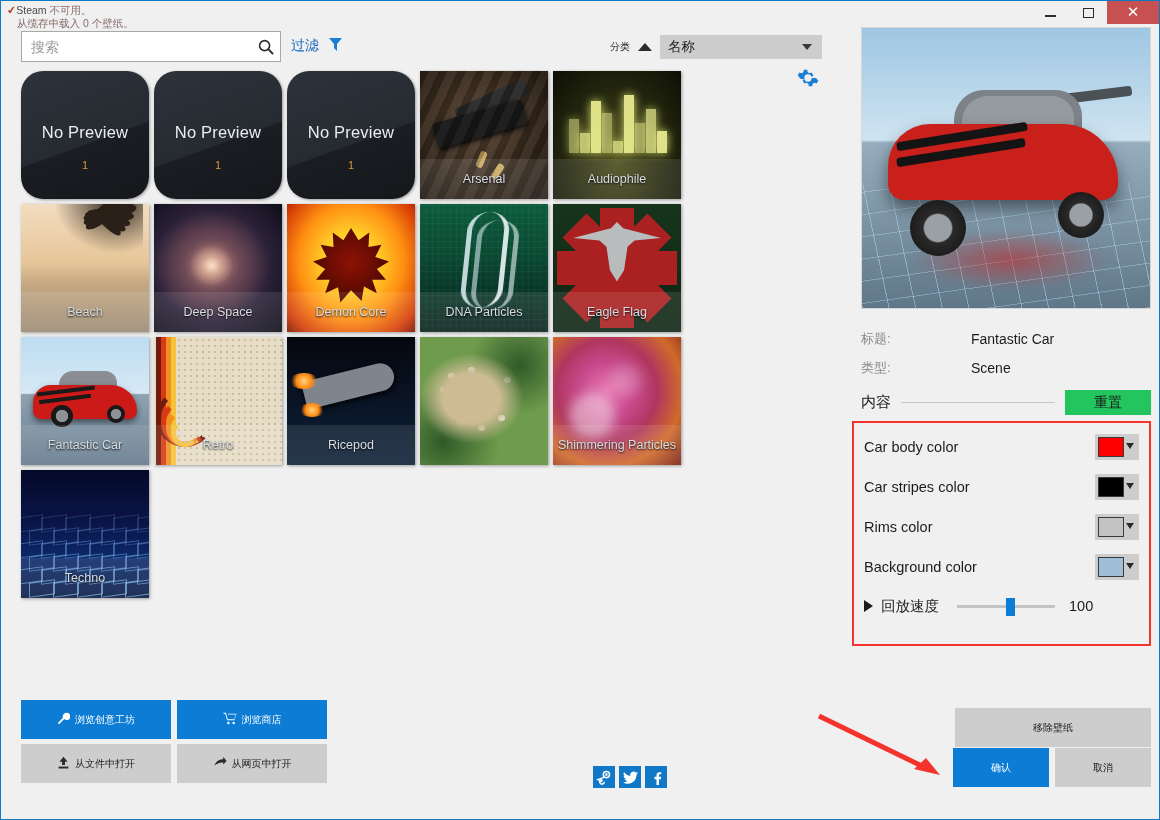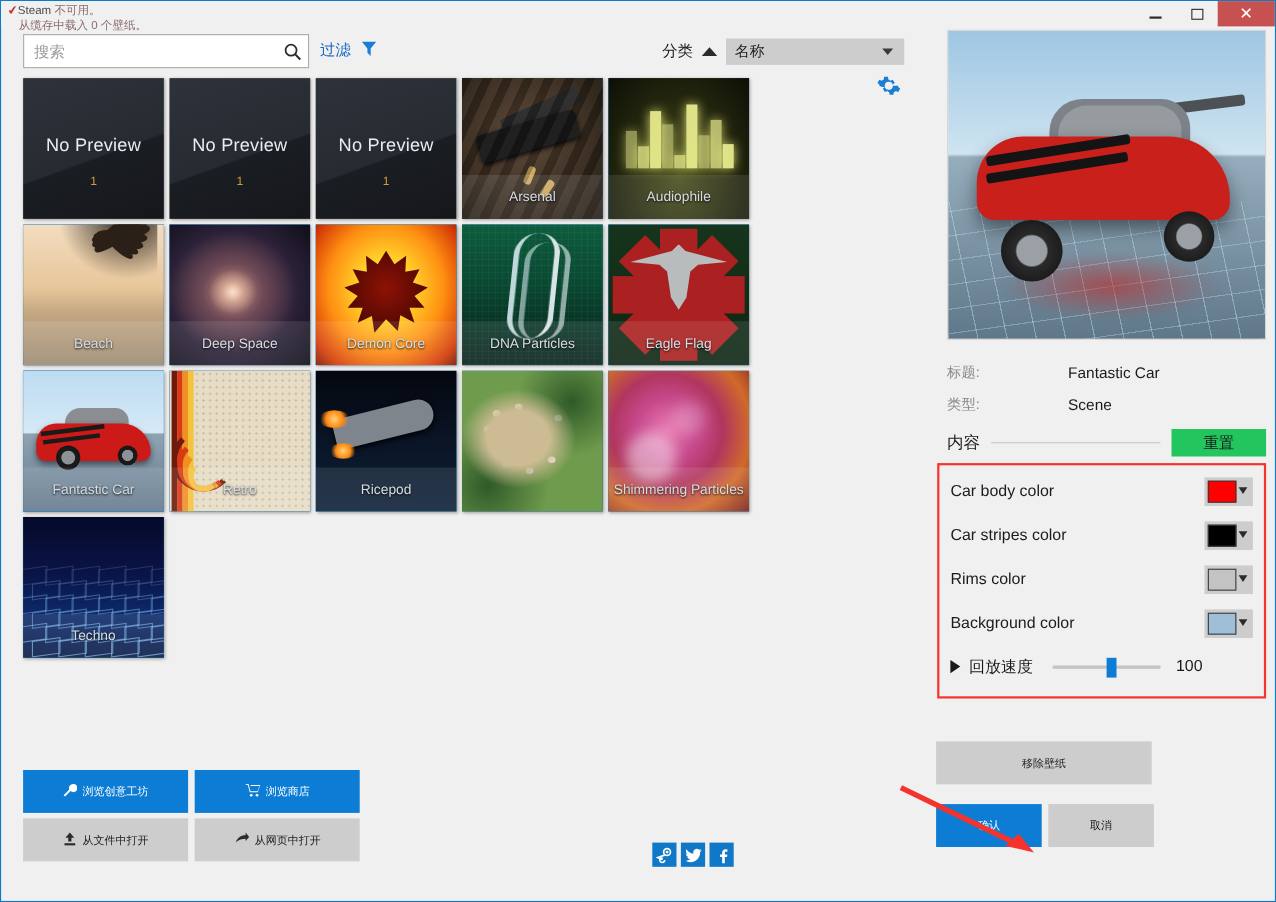--- a/index.html
+++ b/index.html
@@ -60,21 +60,21 @@
     font-family:"Liberation Sans", sans-serif;
   }
   .search-box input::placeholder { color:#9b9b9b; }
   .search-ico { width:28px; display:flex; align-items:center; justify-content:center; }
   .filter-label {
     position:absolute; left:290px; top:6px; font-size:14px; color:#1565c0; cursor:pointer;
   }
   .filter-ico { position:absolute; left:327px; top:6px; }
 
   .sortgroup { position:absolute; right:337px; top:4px; display:flex; align-items:center; gap:8px; }
-  .sort-label { font-size:14px; color:#1b1b1b; }
+  .sort-label { font-size:10px; color:#1b1b1b; }
   .sort-arrow-up {
     width:0;height:0;border-left:7px solid transparent;border-right:7px solid transparent;
     border-bottom:8px solid #2b2b2b; cursor:pointer;
   }
   .sort-select {
     width:162px; height:24px; background:#cdcdcd; border:none;
     display:flex; align-items:center; padding:0 8px; cursor:pointer; position:relative;
   }
   .sort-select .val { font-size:13.5px; color:#1b1b1b; }
   .sort-select .caret {
@@ -95,21 +95,21 @@
     box-shadow:1px 1px 3px rgba(0,0,0,0.35);
     background:#0369a1;
   }
   .tile.selected { outline:3px solid #1477cf; outline-offset:-3px; }
   .tile .caption {
     position:absolute; left:0; right:0; bottom:0; height:40px;
     display:flex; align-items:center; justify-content:center;
     color:#d8dde3; font-size:12.5px; text-shadow:0 1px 2px rgba(0,0,0,.9);
     background:rgba(255,255,255,0.10);
   }
-  .tile.nopreview { background:linear-gradient(160deg,#2e323a 0%,#262a31 55%,#1a1d22 56%,#15171b 100%); }
+  .tile.nopreview { background:linear-gradient(160deg,#2e323a 0%,#262a31 55%,#1a1d22 56%,#15171b 100%);border-radius:22px; }
   .tile.nopreview .np-text {
     position:absolute; left:0; right:0; top:52px; text-align:center;
     color:#e9edf2; font-size:16.5px; letter-spacing:.2px;
   }
   .tile.nopreview .np-count {
     position:absolute; left:0; right:0; bottom:28px; text-align:center;
     color:#d79a3a; font-size:11px;
   }
   .tile .art { position:absolute; inset:0; }
 
@@ -228,21 +228,21 @@
 
   .sec-head { display:flex; align-items:center; margin:8px 0 6px 10px; }
   .sec-head .sec-title { font-size:15px; color:#1b1b1b; }
   .sec-head .sec-line { flex:1; height:1px; background:#c8c8c8; margin:0 10px; }
   .reset-btn {
     width:86px; height:25px; background:#22c55e; border:none; cursor:pointer;
     font-size:14px; color:#1b1b1b; font-family:"Liberation Sans", sans-serif;
   }
 
   .props {
-    margin-left:1px; border:2px solid #f4342c; padding:4px 10px 8px 10px;
+    margin-left:1px; border:2px solid #f4342c; padding:4px 10px 19px 10px;
     background:#f0f0f0;
   }
   .prop-row { display:flex; align-items:center; height:40px; }
   .prop-label { flex:1; font-size:14.5px; color:#1b1b1b; }
   .swatch-wrap {
     width:44px; height:26px; background:#cdcdcd; display:flex; align-items:center;
     padding-left:3px; cursor:pointer; position:relative;
   }
   .swatch { width:26px; height:20px; border:1.5px solid #3a3a3a; }
   .swatch-caret {
@@ -270,21 +270,21 @@
   }
   .btn.primary { background:#0c7cd5; color:#fff; }
   .btn.grey { background:#cdcdcd; color:#1b1b1b; }
   .btn.w150 { width:150px; }
 
   .social { position:absolute; left:592px; bottom:31px; display:flex; gap:4px; }
   .sbtn { width:22px; height:22px; background:#1178c8; display:flex; align-items:center;
           justify-content:center; cursor:pointer; }
 
   .bottom-right { position:absolute; right:8px; bottom:31px; width:300px; }
-  .br-row { display:flex; gap:6px; margin-bottom:18px; }
+  .br-row { display:flex; gap:6px; margin-bottom:1px; justify-content:flex-end; }
   .btn.w196 { width:196px; }
   .btn.w96  { width:96px; }
 
   .arrow-anno { position:absolute; left:815px; top:712px; pointer-events:none; }
 </style>
 </head>
 <body>
 
 <div id="app">
 

